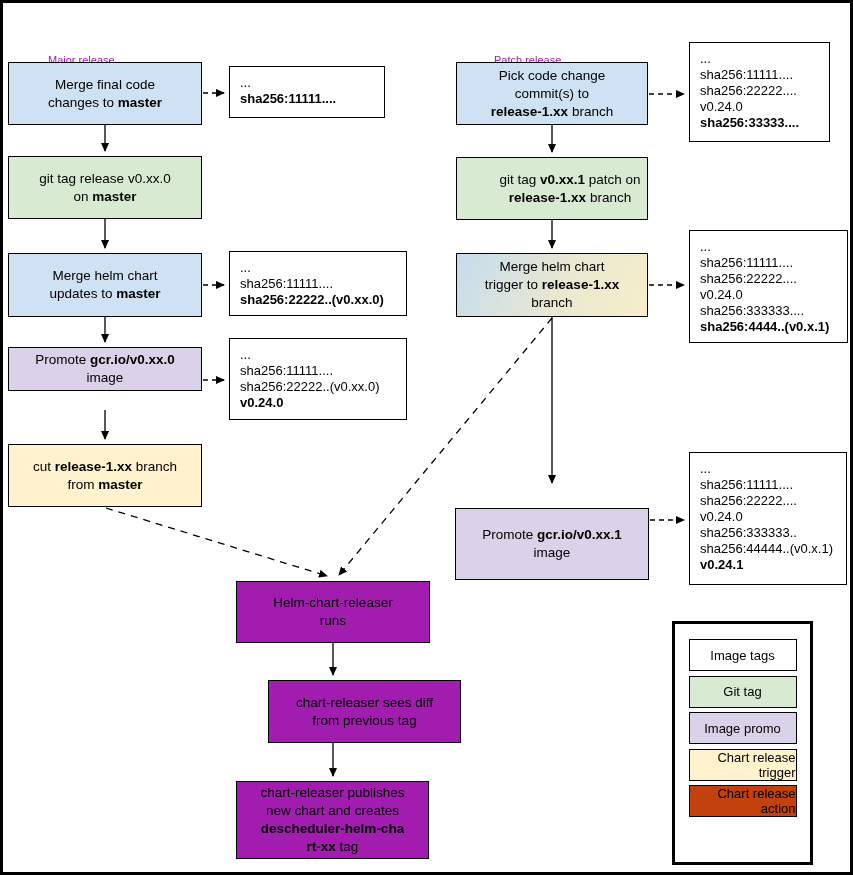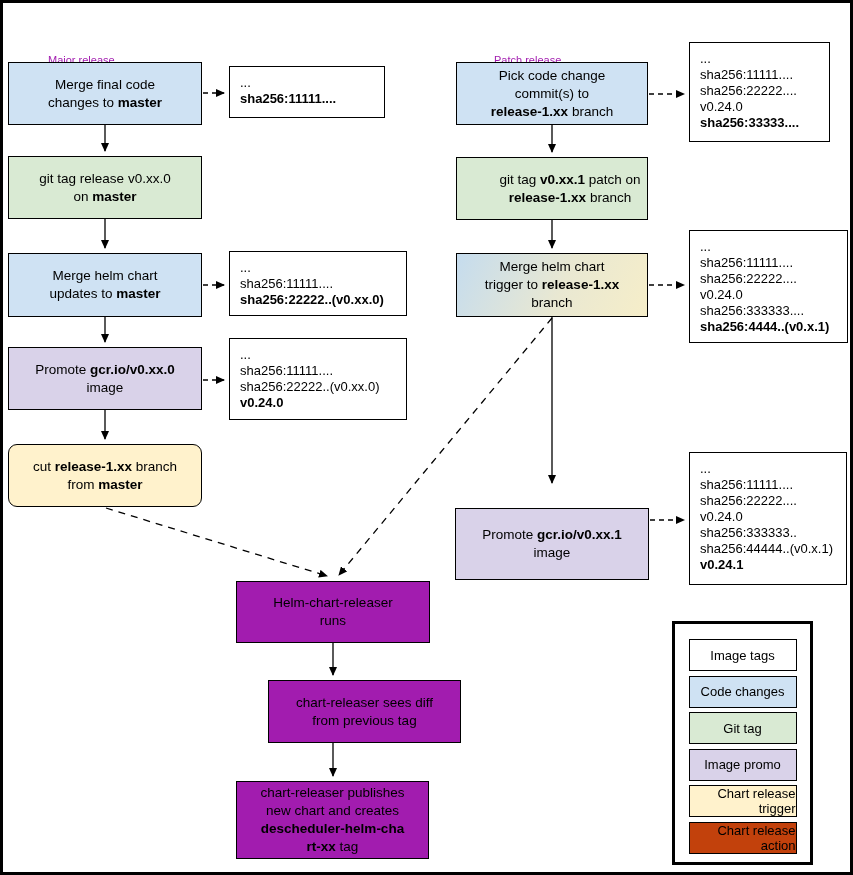--- a/index.html
+++ b/index.html
@@ -137,27 +137,27 @@
           <div><span>git tag release v0.xx.0</span></div>
           <div><span>on </span><span class="b">master</span></div>
         </div>
       </div>
       <div class="node kind-code" style="left: 8px; top: 253px; width: 194px; height: 64px;">
         <div>
           <div><span>Merge helm chart</span></div>
           <div><span>updates to </span><span class="b">master</span></div>
         </div>
       </div>
-      <div class="node kind-promo" style="left: 8px; top: 347px; width: 194px; height: 63px; align-items: center;">
+      <div class="node kind-promo" style="left: 8px; top: 347px; width: 194px; height: 44px; align-items: center;">
         <div>
           <div><span>Promote </span><span class="b">gcr.io/v0.xx.0</span></div>
           <div><span>image</span></div>
         </div>
       </div>
-      <div class="node kind-trigger" style="left: 8px; top: 444px; width: 194px; height: 63px; border-radius: 9px;">
+      <div class="node kind-trigger" style="left: 8px; top: 444px; width: 194px; height: 63px;">
         <div>
           <div><span>cut </span><span class="b">release-1.xx</span><span> branch</span></div>
           <div><span>from </span><span class="b">master</span></div>
         </div>
       </div>
       <div class="node kind-code" style="left: 456px; top: 62px; width: 192px; height: 63px;">
         <div>
           <div><span>Pick code change</span></div>
           <div><span>commit(s) to</span></div>
           <div><span class="b">release-1.xx</span><span> branch</span></div>
@@ -240,19 +240,18 @@
         <div class="line">sha256:22222....</div>
         <div class="line">v0.24.0</div>
         <div class="line">sha256:333333..</div>
         <div class="line">sha256:44444..(v0.x.1)</div>
         <div class="line b">v0.24.1</div>
       </div>
     </div>
 
   <div id="legend">
       <div class="legend-item kind-tags">Image tags</div>
-      <div class="legend-item kind-code">Code changes</div>
       <div class="legend-item kind-gittag">Git tag</div>
       <div class="legend-item kind-promo">Image promo</div>
       <div class="legend-item kind-trigger">Chart release trigger</div>
       <div class="legend-item kind-action-light">Chart release action</div>
     </div>
 </div>
 
 </body></html>

